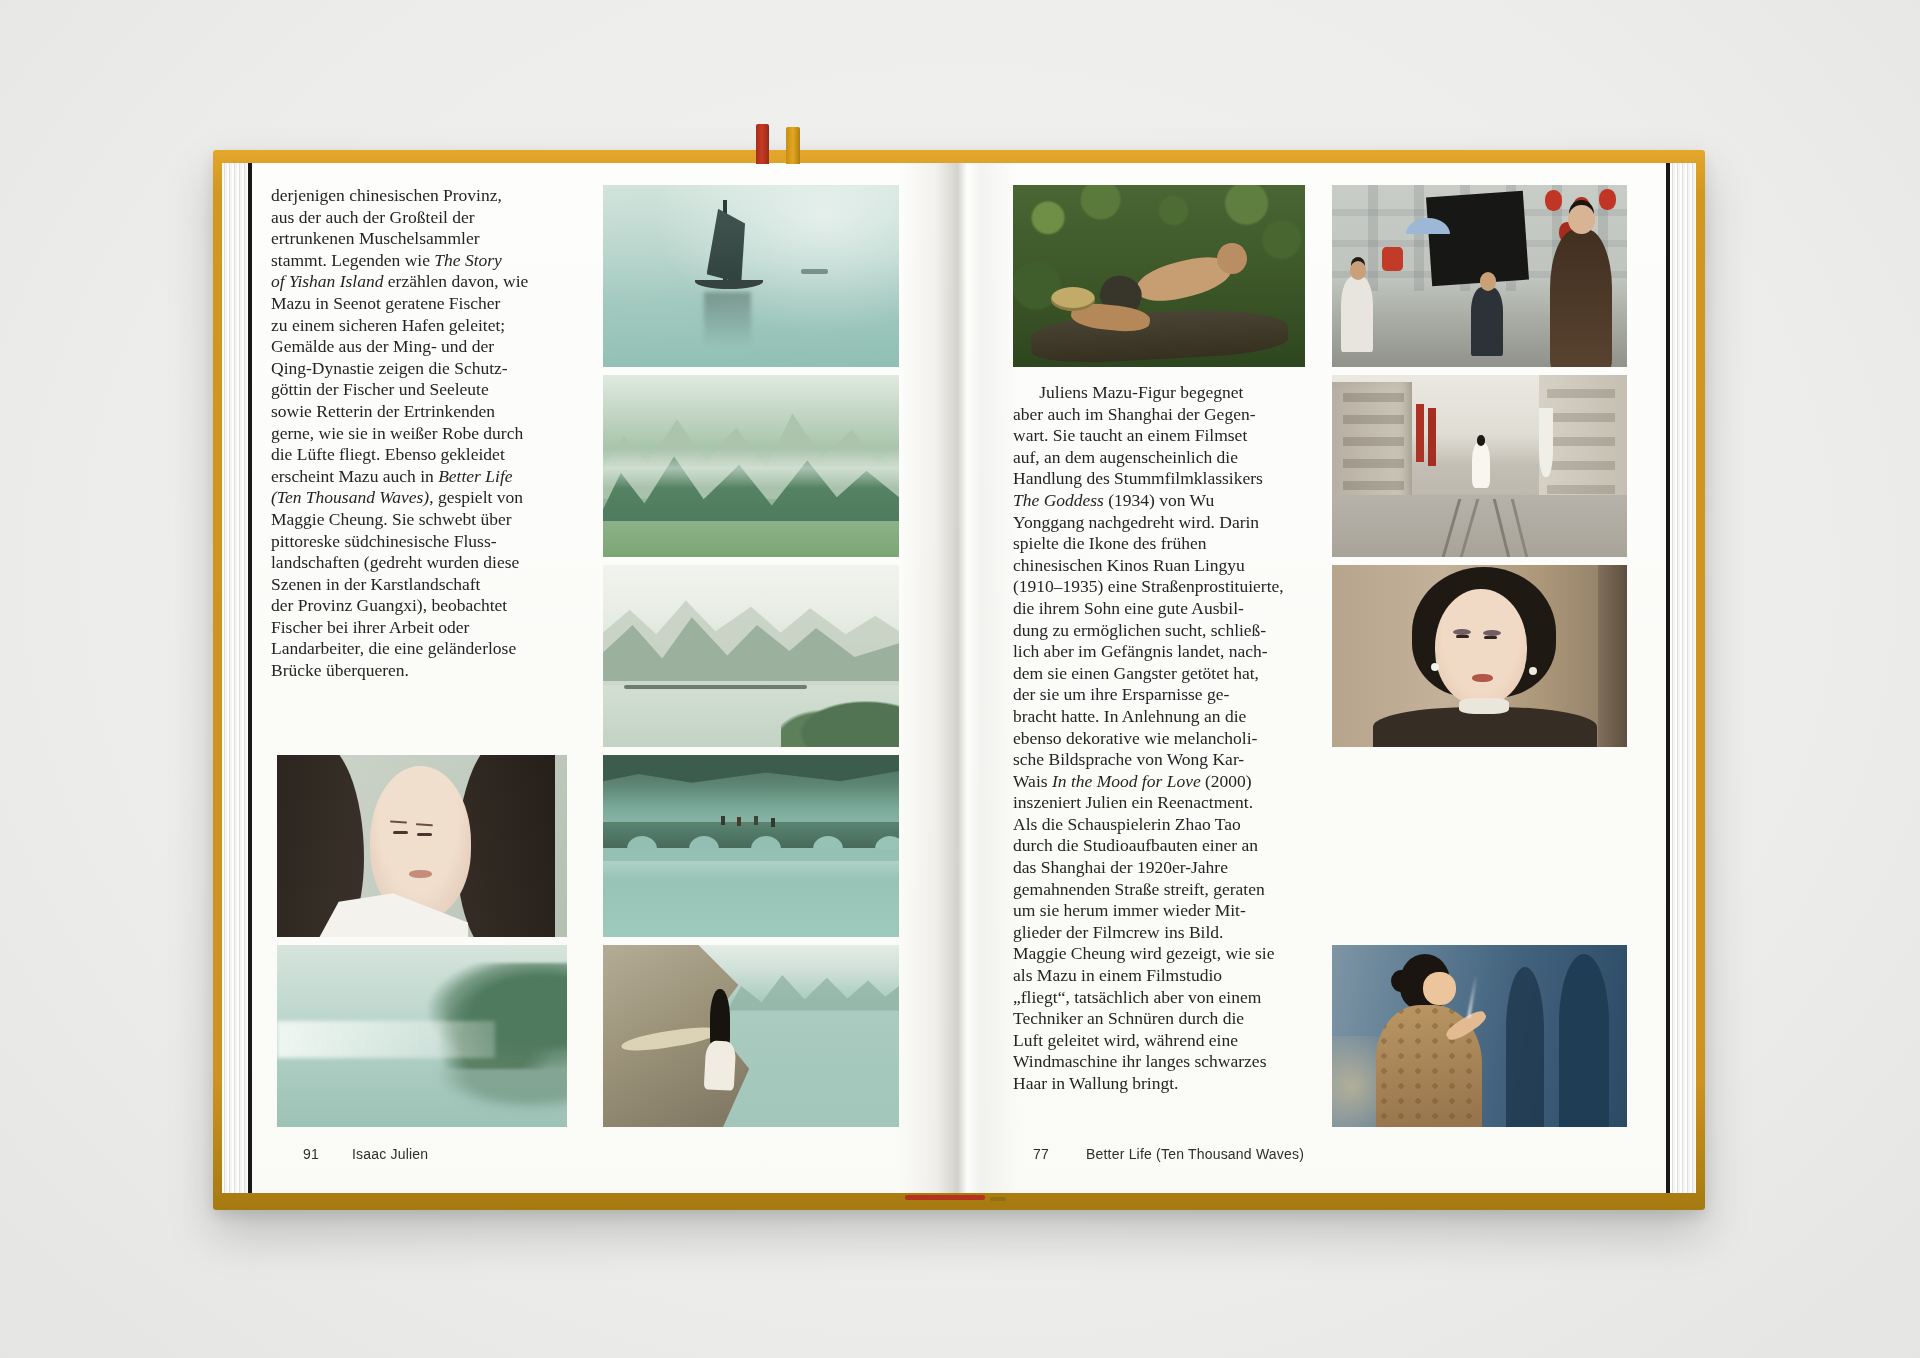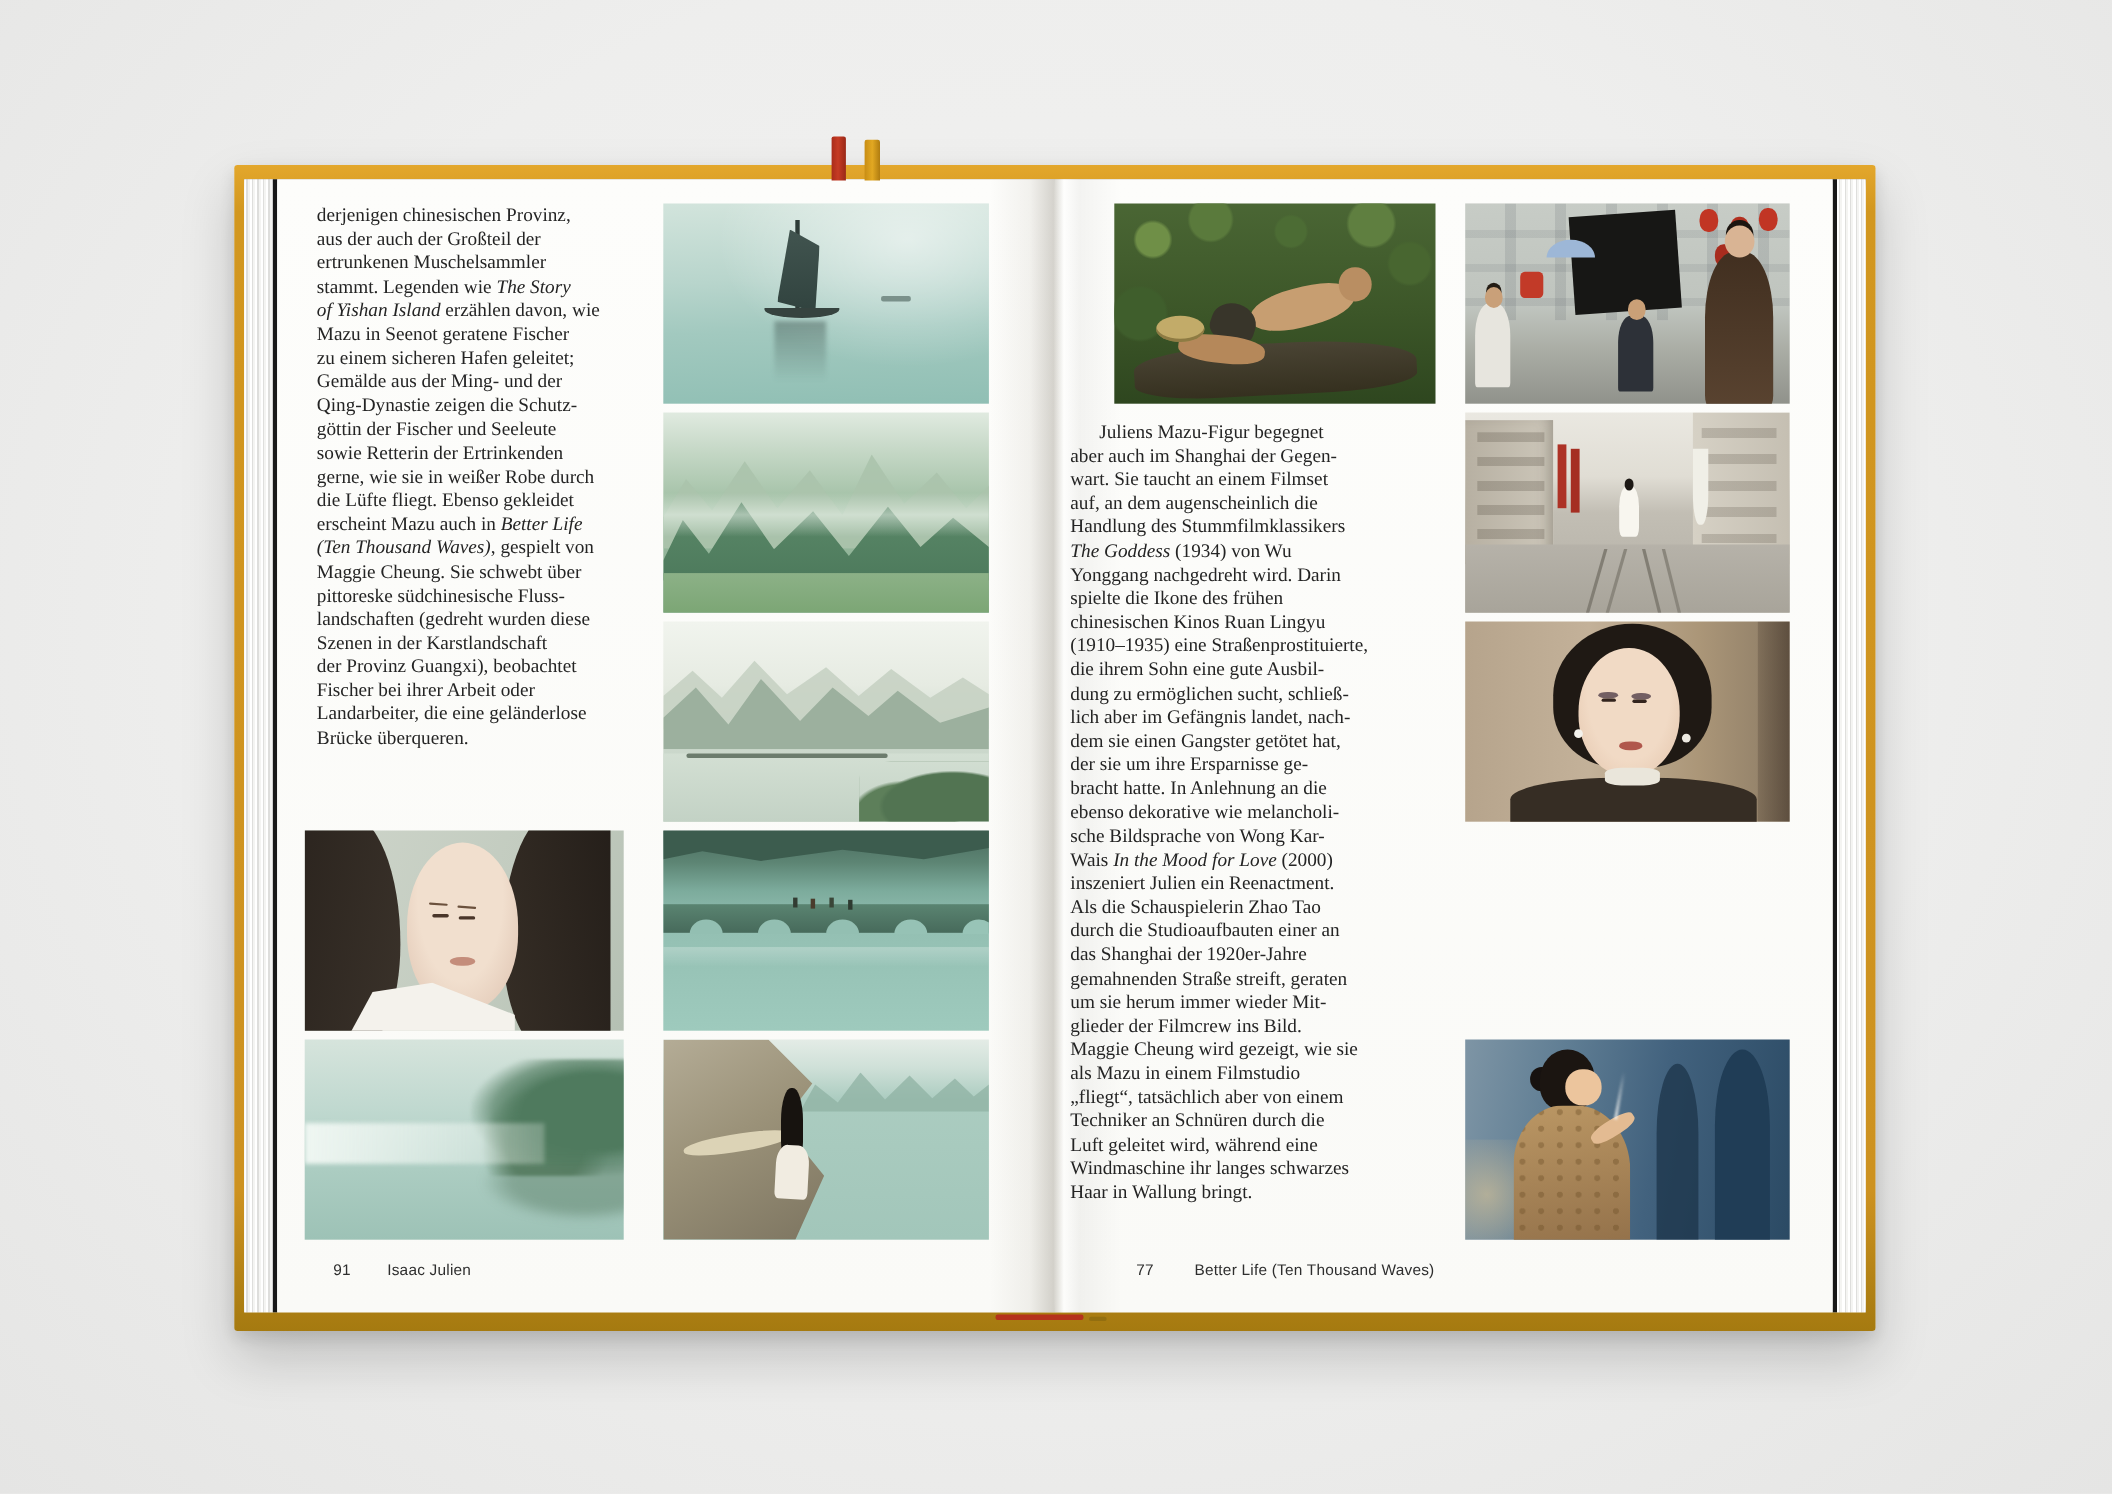--- a/index.html
+++ b/index.html
@@ -24,22 +24,22 @@
   
   .ribbon{position:absolute;border-radius:2px 2px 0 0;}
   .ribbon.red{left:756px;top:124px;width:13px;height:40px;background:linear-gradient(90deg,#a92c1a,#c63b24 45%,#992817);}
   .ribbon.gold{left:786px;top:127px;width:14px;height:37px;background:linear-gradient(90deg,#c88d14,#e2a822 50%,#b07c10);}
   .bottom-ribbon{position:absolute;left:905px;top:1195px;width:80px;height:5px;background:#b5321c;border-radius:2px;}
   .bottom-mark{position:absolute;left:990px;top:1197px;width:16px;height:4px;background:#8a6a10;opacity:.7;border-radius:2px;}
   
   .textcol{position:absolute;font-family:"Liberation Serif", serif;font-size:17.5px;line-height:21.6px;
     color:#242424;white-space:pre;letter-spacing:0;}
   .textcol em{font-style:italic;}
-  .textcol.tleft{left:288px;top:185px;}
-  .textcol.tright{left:973px;top:382px;}
+  .textcol.tleft{left:271px;top:185px;}
+  .textcol.tright{left:1013px;top:382px;}
   .footer{position:absolute;top:1146px;display:flex;font-size:14px;color:#2e2e2e;letter-spacing:.2px;}
   .footer.fleft{left:303px;gap:33px;}
   .footer.fright{left:1033px;gap:37px;}
   
   .ph{position:absolute;overflow:hidden;background:#c8c8c4;}
   .ph *{position:absolute;}
   
   .p-sail{background:radial-gradient(ellipse at 75% 18%,rgba(255,255,255,.55),transparent 55%),
     linear-gradient(178deg,#d2e4dc 0%,#b8d5cc 38%,#a2c9bf 62%,#90bfb4 100%);}
   .p-sail .mast{left:40.5%;top:8%;width:1.4%;height:46%;background:#2e3c38;}

